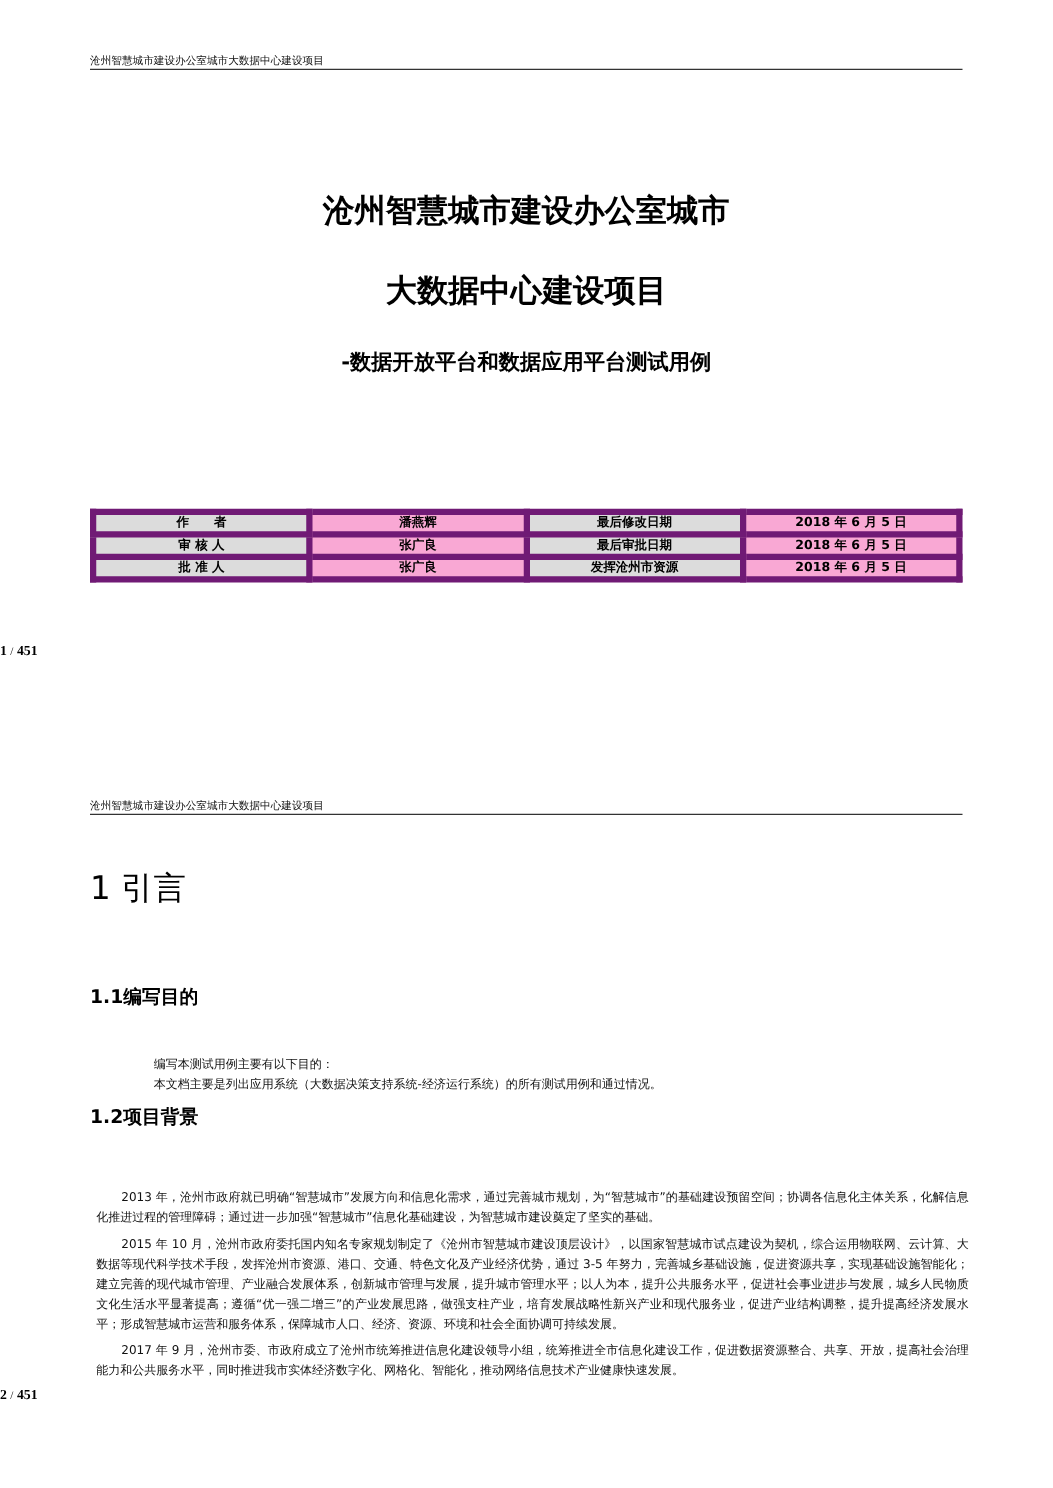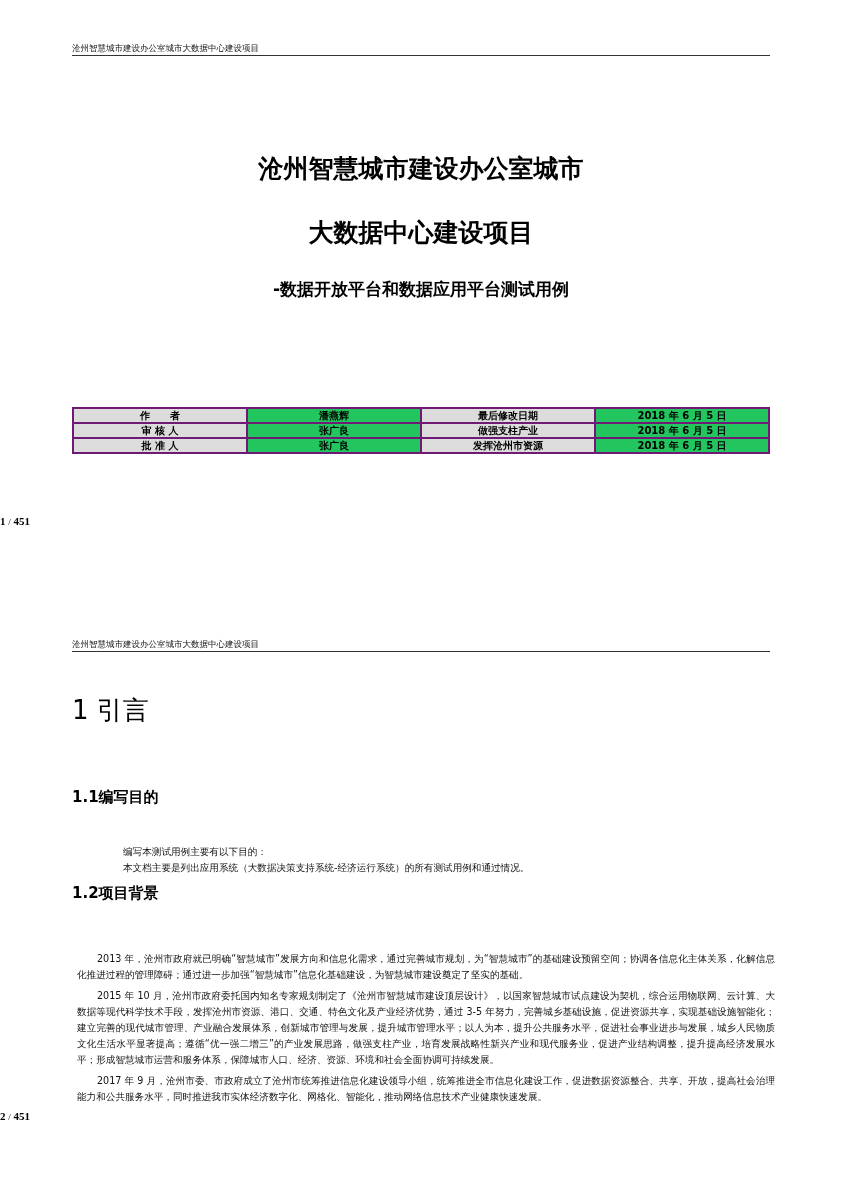--- a/index.html
+++ b/index.html
@@ -7,23 +7,23 @@
          font-family: "DejaVu Sans", "Liberation Sans", sans-serif; color: #000; }
   .abs { position: absolute; }
   .running-header { left: 72px; width: 698px; font-size: 8.5px; color: #111; white-space: nowrap; }
   .header-rule { left: 72px; width: 698px; height: 0; border-top: 1.6px solid #333; }
   .title-line { left: 0; width: 842px; text-align: center; font-weight: bold; }
   .t1 { top: 152px; font-size: 25px; text-align: center; }
   .t2 { top: 216px; font-size: 25px; }
   .t3 { top: 278px; font-size: 17px; }
   table.meta { position: absolute; left: 72px; top: 407px; width: 698px; border-collapse: collapse;
                font-size: 10px; font-weight: bold; table-layout: fixed; }
-  table.meta td { border: 2px solid #701a75; height: 13px; padding: 0; text-align: center; line-height: 13px; white-space: nowrap; margin-left: 27px; }
+  table.meta td { border: 5px solid #701a75; height: 13px; padding: 0; text-align: center; line-height: 13px; white-space: nowrap; margin-left: 27px; }
   table.meta td.lbl { background: #dcdcdc; }
-  table.meta td.val { background: #22c55e; }
+  table.meta td.val { background: #f9a8d4; }
   .page-num { left: 0; width: 842px; text-align: left; font-family: "Liberation Serif", "DejaVu Serif", serif; font-weight: bold; font-size: 11px; }
   .page-num .slash { font-weight: normal; font-size: 9px; }
   .h1 { left: 72px; top: 693px; font-size: 26px; font-weight: normal; }
   .h2 { left: 72px; font-size: 15px; font-weight: bold; }
   .para { left: 72px; width: 708px; font-size: 9.6px; line-height: 16px; color: #111; }
   .para p { margin: 5px; text-indent: 20px; text-align: justify; }
   .indent-block { left: 93px; font-size: 9.6px; line-height: 14px; color: #111; }
   .indent-block p { margin: 2px; padding-left: 28px; }
 </style>
 </head>
@@ -40,21 +40,21 @@
   <tbody>
       <tr>
     <td class="lbl">作　　者</td>
     <td class="val">潘燕辉</td>
     <td class="lbl">最后修改日期</td>
     <td class="val">2018 年 6 月 5 日</td>
   </tr>
   <tr>
     <td class="lbl">审 核 人</td>
     <td class="val">张广良</td>
-    <td class="lbl">做强支柱产业</td>
+    <td class="lbl">最后审批日期</td>
     <td class="val">2018 年 6 月 5 日</td>
   </tr>
   <tr>
     <td class="lbl">批 准 人</td>
     <td class="val">张广良</td>
     <td class="lbl">发挥沧州市资源</td>
     <td class="val">2018 年 6 月 5 日</td>
   </tr>
 </tbody>
   </table>

